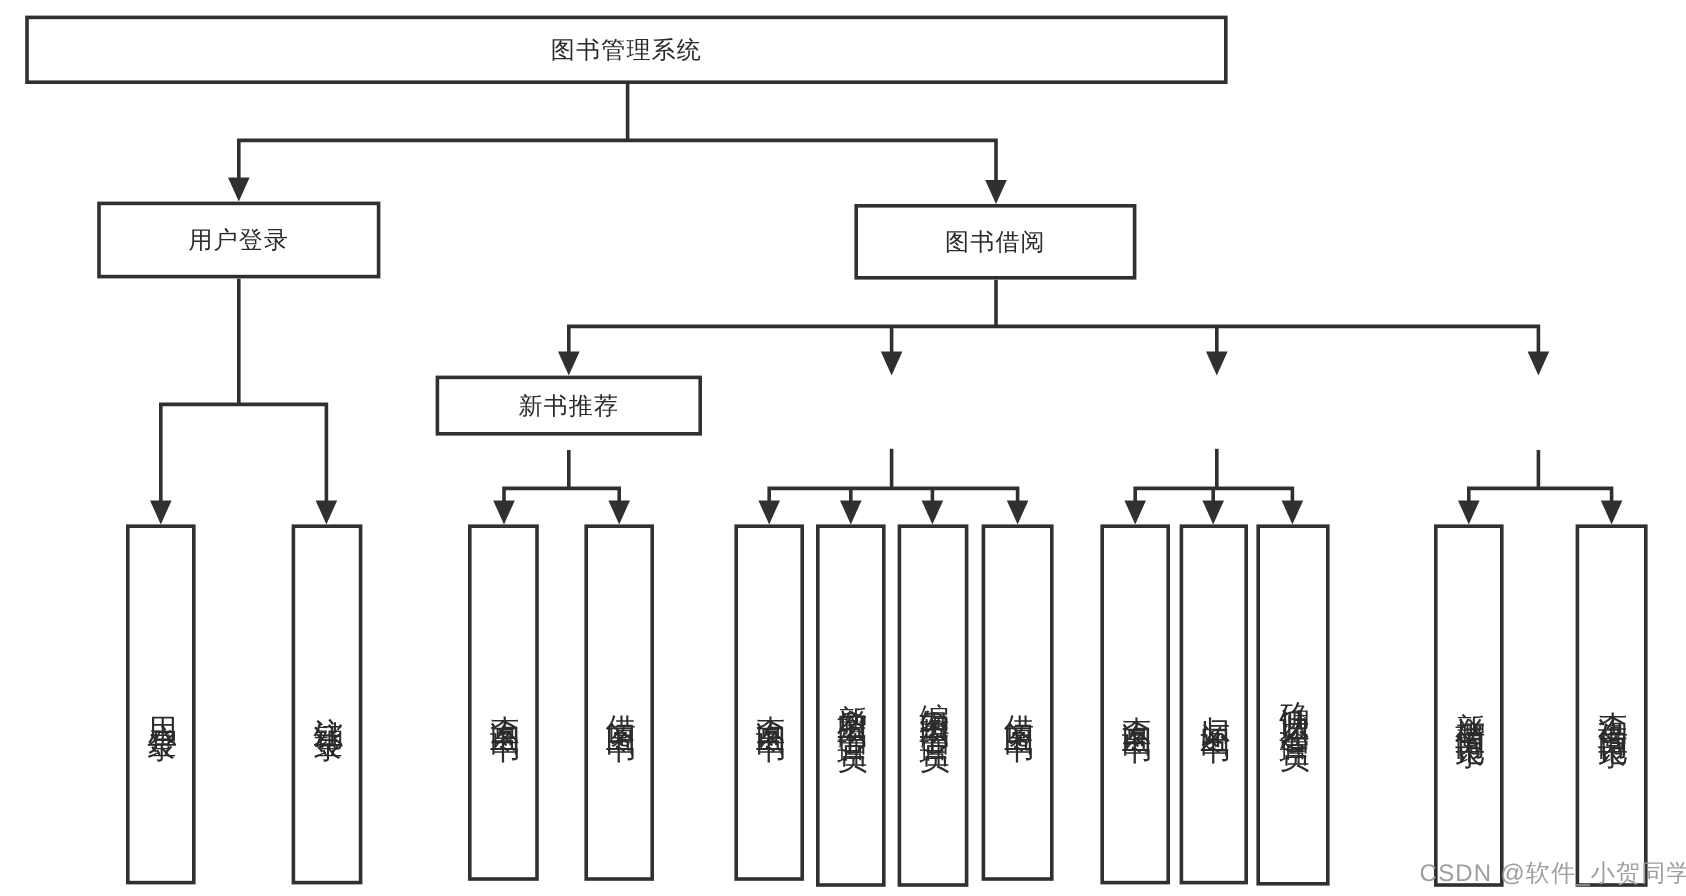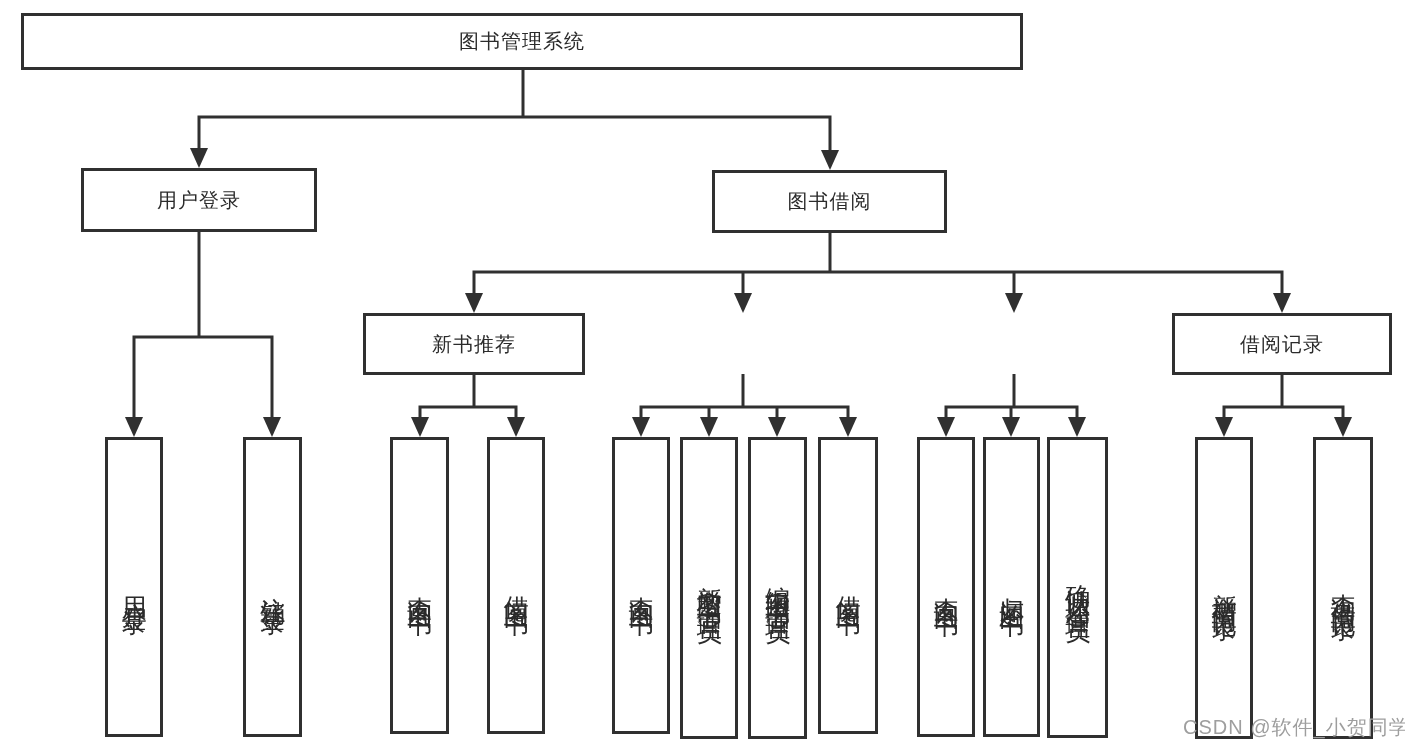--- a/index.html
+++ b/index.html
@@ -112,25 +112,22 @@
     <span>图书管理系统</span>
   </div>
 
   <div class="node hbox" style="left:81px;top:168px;width:236px;height:64px">
     <span>用户登录</span>
   </div>
   <div class="node hbox" style="left:712px;top:170px;width:235px;height:63px">
     <span>图书借阅</span>
   </div>
 
-  <div class="node hbox" style="left:363px;top:313px;width:222px;height:62px">
+  <div class="node hbox" style="left:363px;top:313px;width:222px;height:50px">
     <span>新书推荐</span>
-  </div>
-  <div class="node hbox" style="left:1172px;top:313px;width:220px;height:62px">
-    <span>借阅记录</span>
   </div>
 
   <div class="node vbox" style="left:105px;top:437px;width:58px;height:300px">
     <span>用户登录</span>
   </div>
   <div class="node vbox" style="left:243px;top:437px;width:59px;height:300px">
     <span>注销登录</span>
   </div>
 
   <div class="node vbox" style="left:390px;top:437px;width:59px;height:297px">

